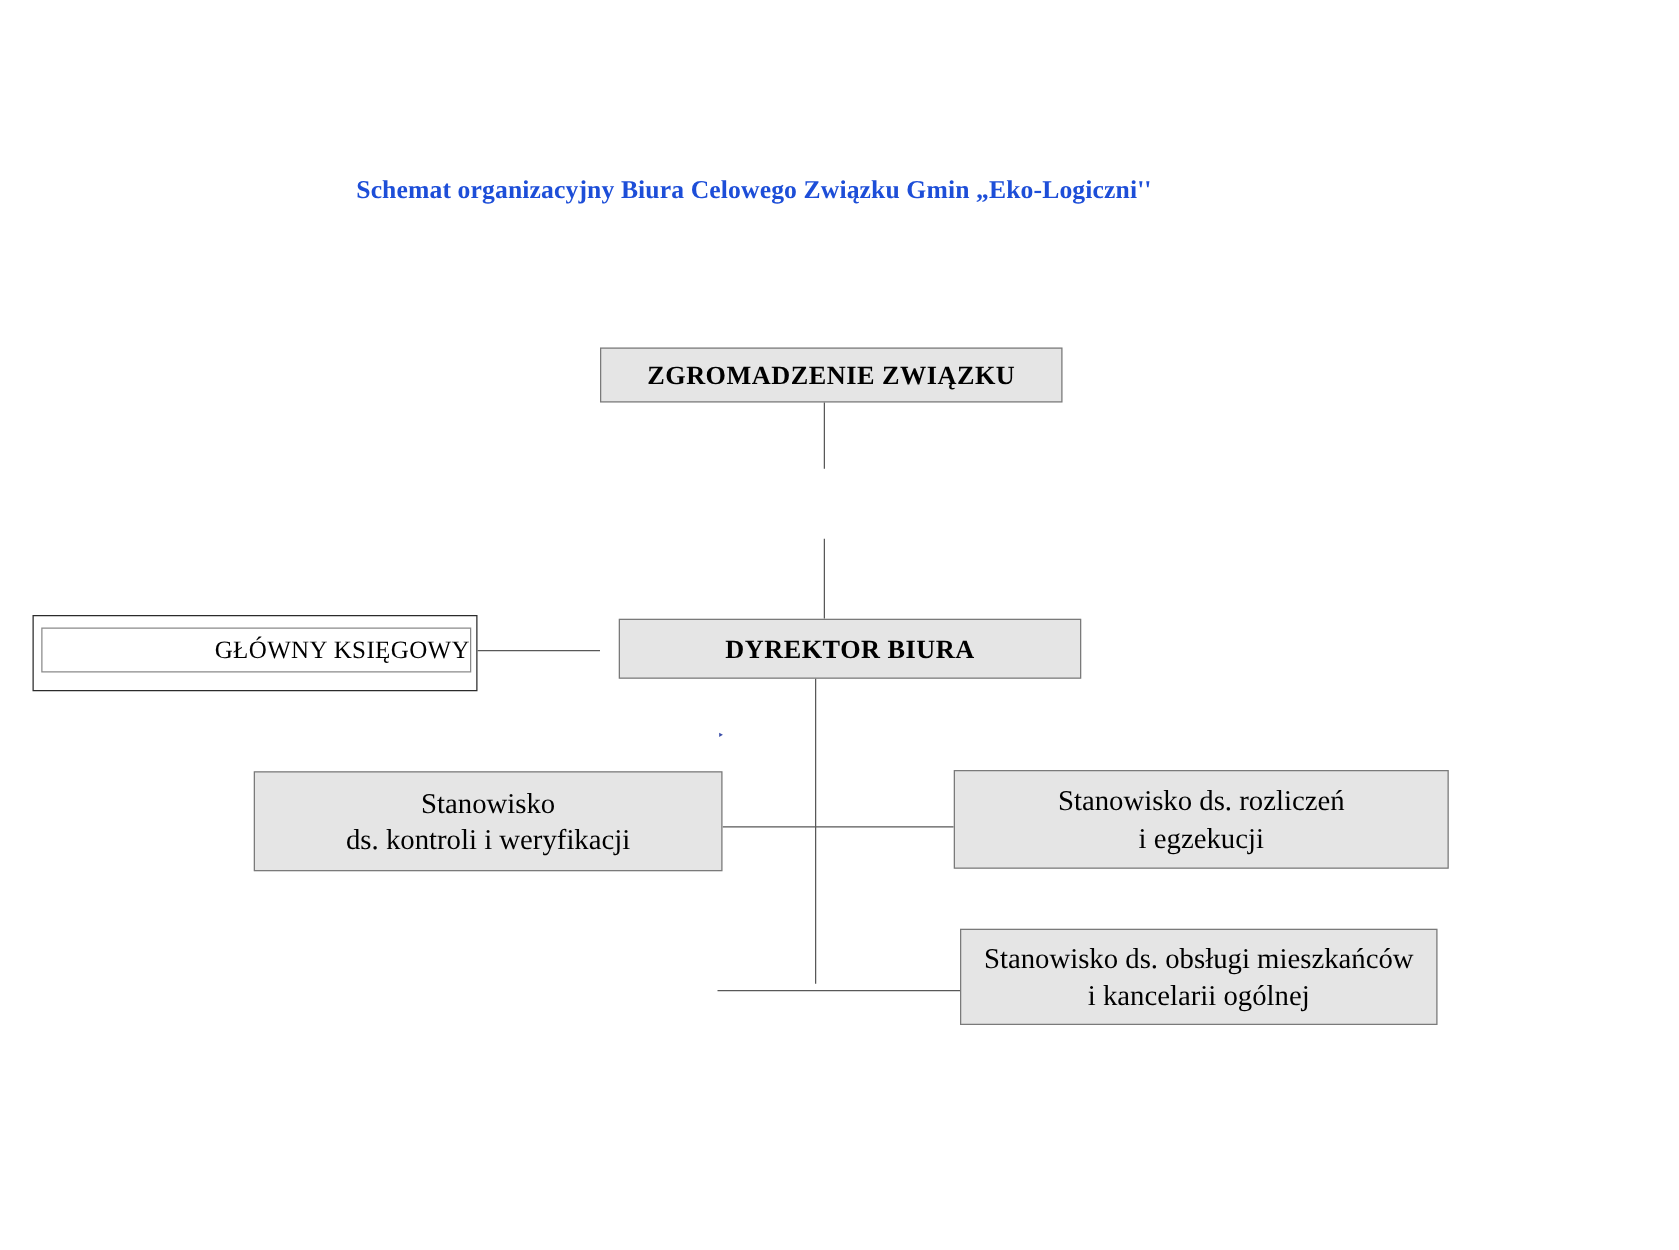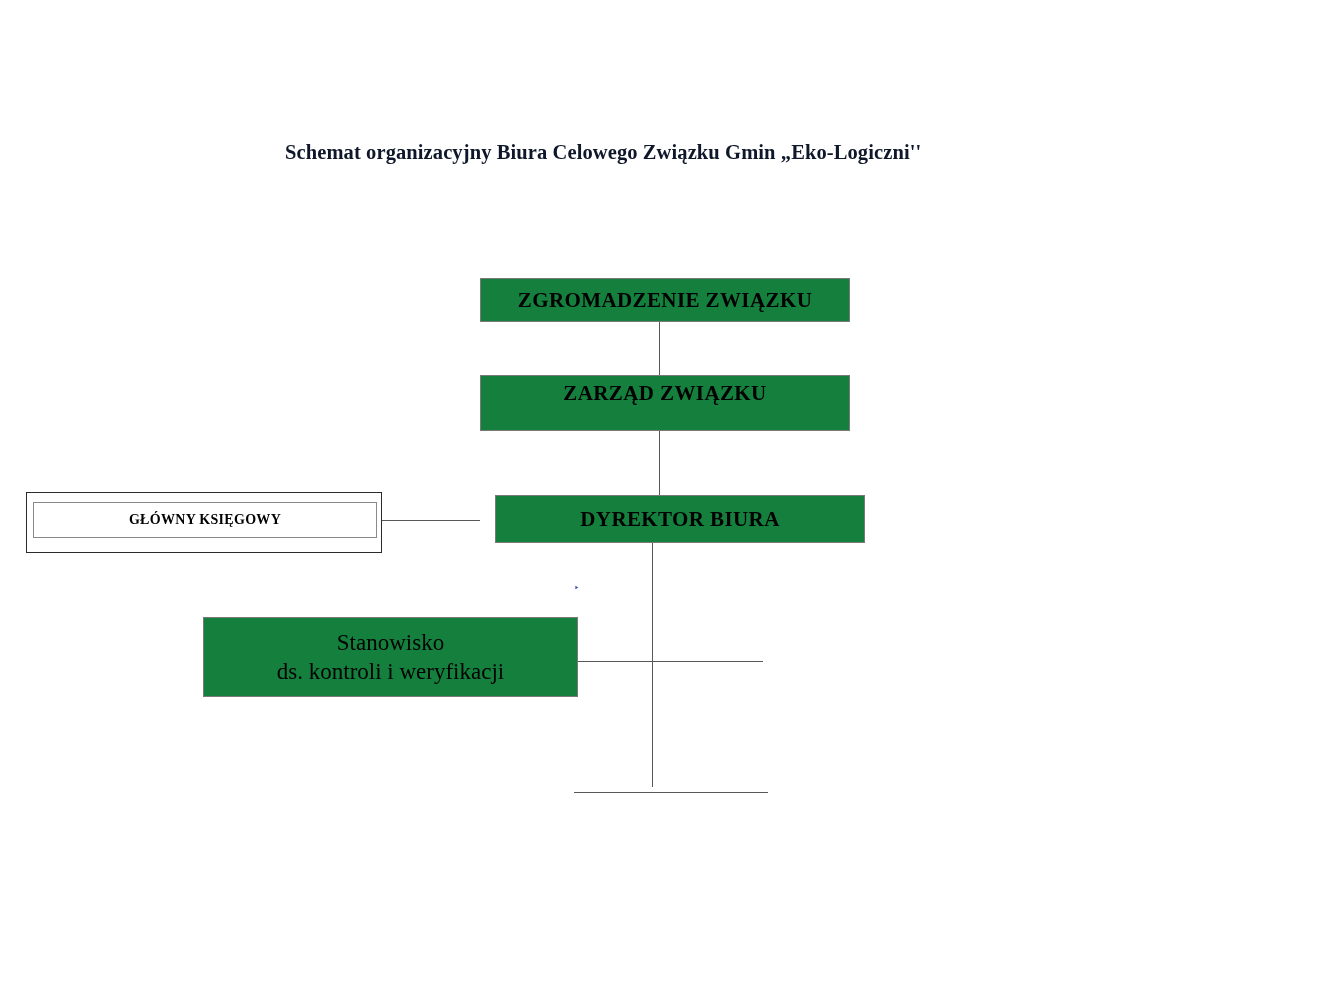--- a/index.html
+++ b/index.html
@@ -21,27 +21,27 @@
   }
   .title {
     position: absolute;
     left: 285px;
     top: 141px;
     width: 780px;
     font-size: 20.5px;
     font-weight: bold;
     letter-spacing: 0.1px;
     white-space: nowrap;
-    color: #0f172a;
+    color: #1d4ed8;
   }
   .node {
     position: absolute;
     box-sizing: border-box;
     border: 1px solid #7a7a7a;
-    background: #15803d;
+    background: #e5e5e5;
     display: flex;
     align-items: center;
     justify-content: flex-end;
     text-align: center;
     line-height: 1.28;
   }
   .node.top-aligned {
     align-items: flex-start;
   }
   .node-label {
@@ -52,23 +52,24 @@
   .bold-head {
     font-weight: bold;
     font-size: 21px;
     letter-spacing: 0.4px;
   }
   .plain {
     font-weight: normal;
     font-size: 23px;
   }
   .plain-lg {
-    font-weight: bold;
-    font-size: 14px;
+    font-weight: normal;
+    font-size: 20px;
     letter-spacing: 0.3px;
+    text-align: right;
   }
 
   
   #node-assembly   { left: 480px; top: 278px;  width: 370px; height: 44px; }
   #node-board      { left: 480px; top: 375px;  width: 370px; height: 56px; padding-top: 4px; }
   #node-director   { left: 480px; top: 495px;  width: 370px; height: 48px; margin-left: 15px; }
 
   #node-accountant-outer {
     position: absolute;
     left: 26px; top: 492px; width: 356px; height: 61px;
@@ -121,23 +122,20 @@
 <div id="canvas">
 
   <div class="title">Schemat organizacyjny Biura Celowego Związku Gmin „Eko-Logiczni''</div>
 
   <div class="node" id="node-assembly">
     <span class="node-label bold-head">ZGROMADZENIE ZWIĄZKU</span>
   </div>
 
   <div class="conn v" id="conn-assembly-board"></div>
 
-  <div class="node top-aligned" id="node-board">
-    <span class="node-label bold-head">ZARZĄD ZWIĄZKU</span>
-  </div>
 
   <div class="conn v" id="conn-board-director"></div>
 
   <div class="node" id="node-director">
     <span class="node-label bold-head">DYREKTOR BIURA</span>
   </div>
 
   <div id="node-accountant-outer">
     <div id="node-accountant-inner">
       <span class="node-label plain-lg">GŁÓWNY KSIĘGOWY</span>
@@ -148,20 +146,28 @@
 
   <div class="conn v" id="conn-director-trunk"></div>
 
   <div class="conn h" id="conn-mid-row"></div>
 
   <div class="node" id="node-control">
     <span class="node-label plain">Stanowisko
 ds. kontroli i weryfikacji</span>
   </div>
 
+  <div class="node" id="node-settlement">
+    <span class="node-label plain">Stanowisko ds. rozliczeń
+i egzekucji</span>
+  </div>
 
   <div class="conn h" id="conn-bottom-row"></div>
 
 
+  <div class="node" id="node-residents">
+    <span class="node-label plain">Stanowisko ds. obsługi mieszkańców
+i kancelarii ogólnej</span>
+  </div>
 
   <div class="speck">‣</div>
 
 </div>
 
 </body></html>

